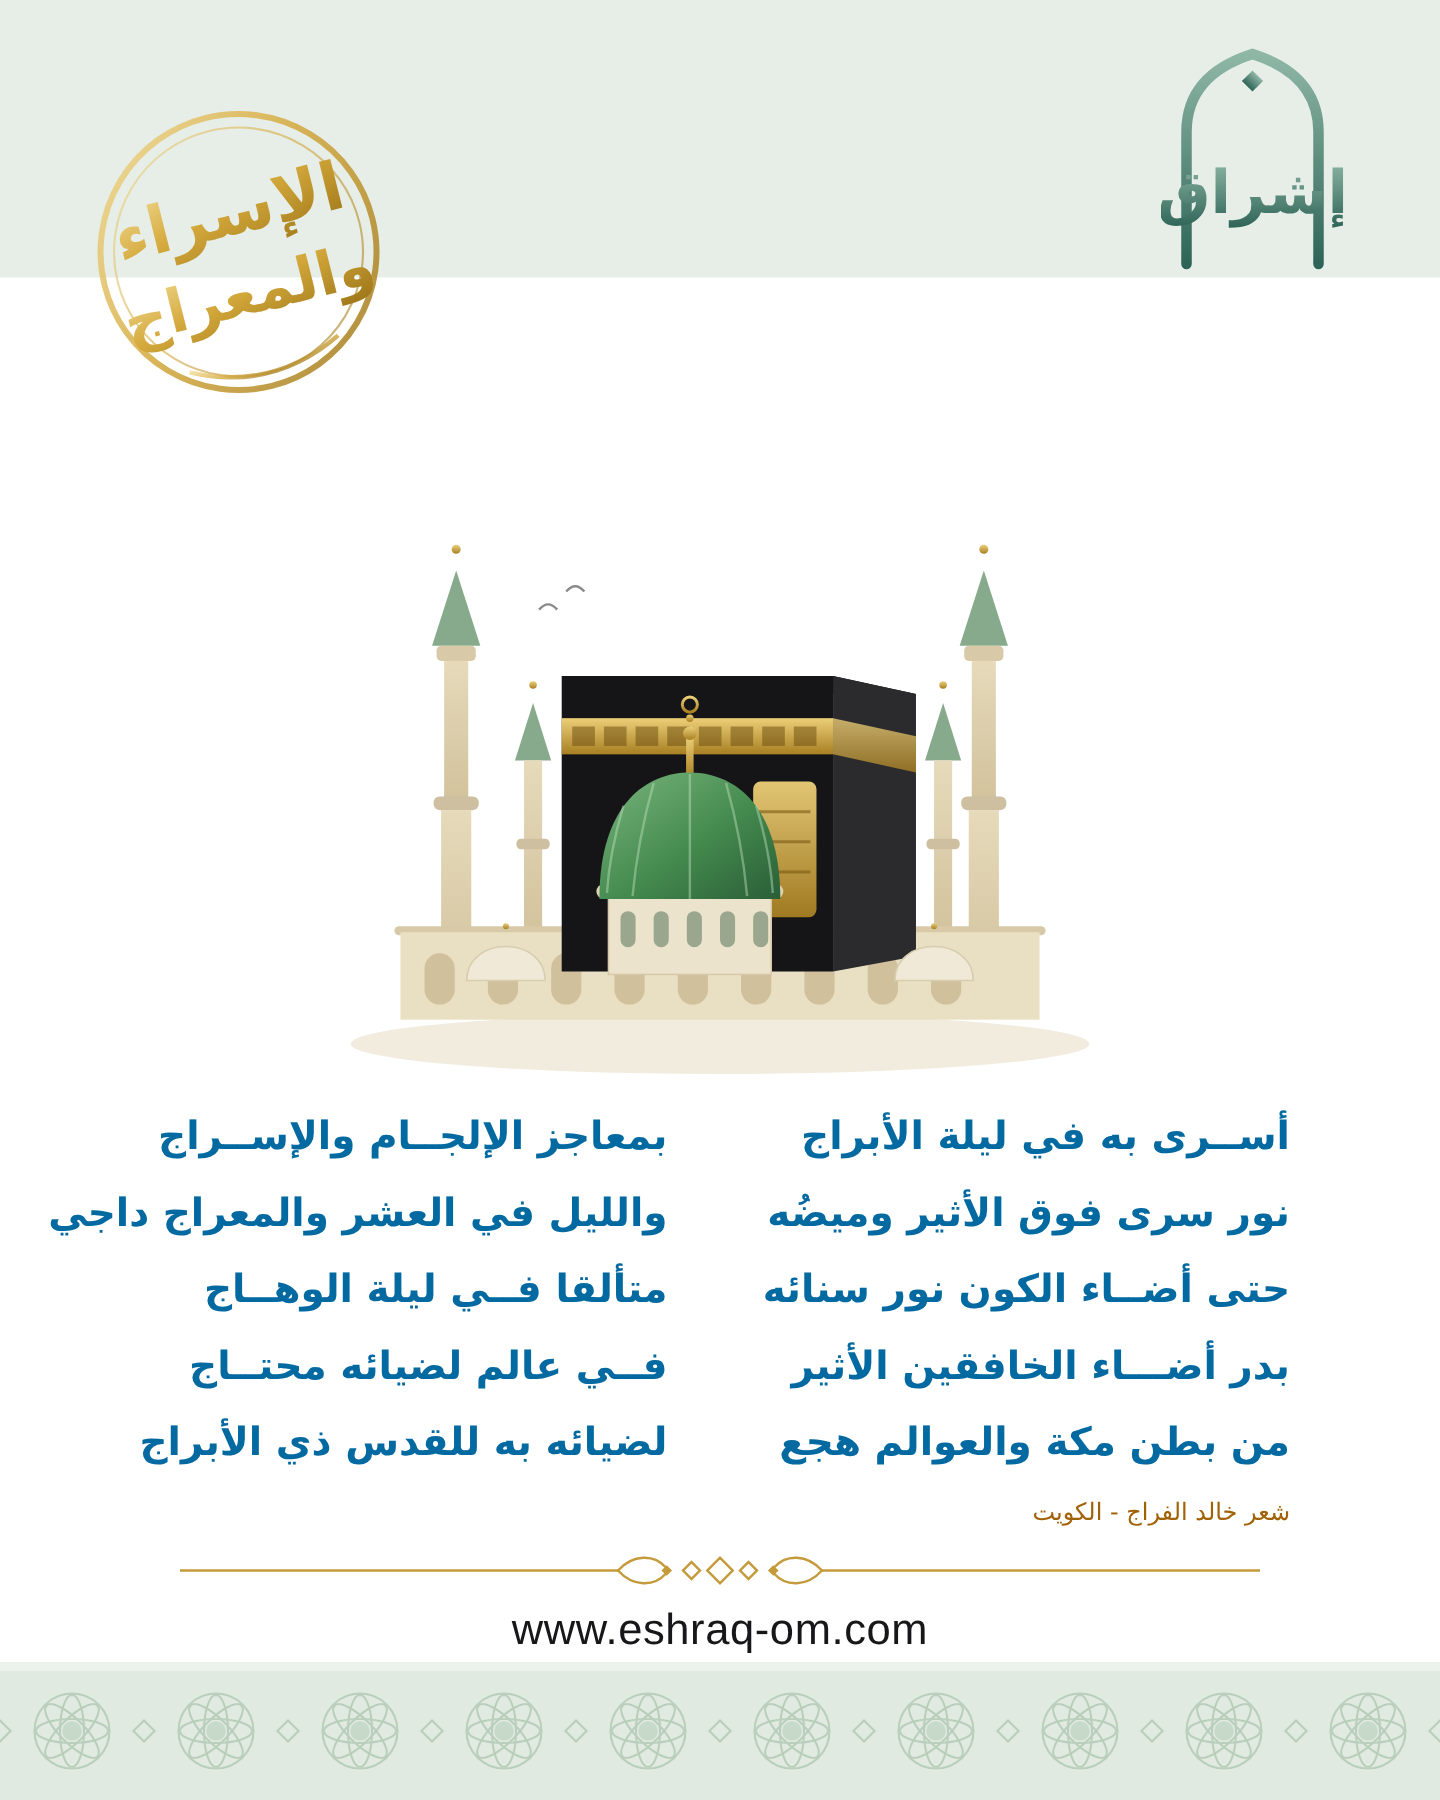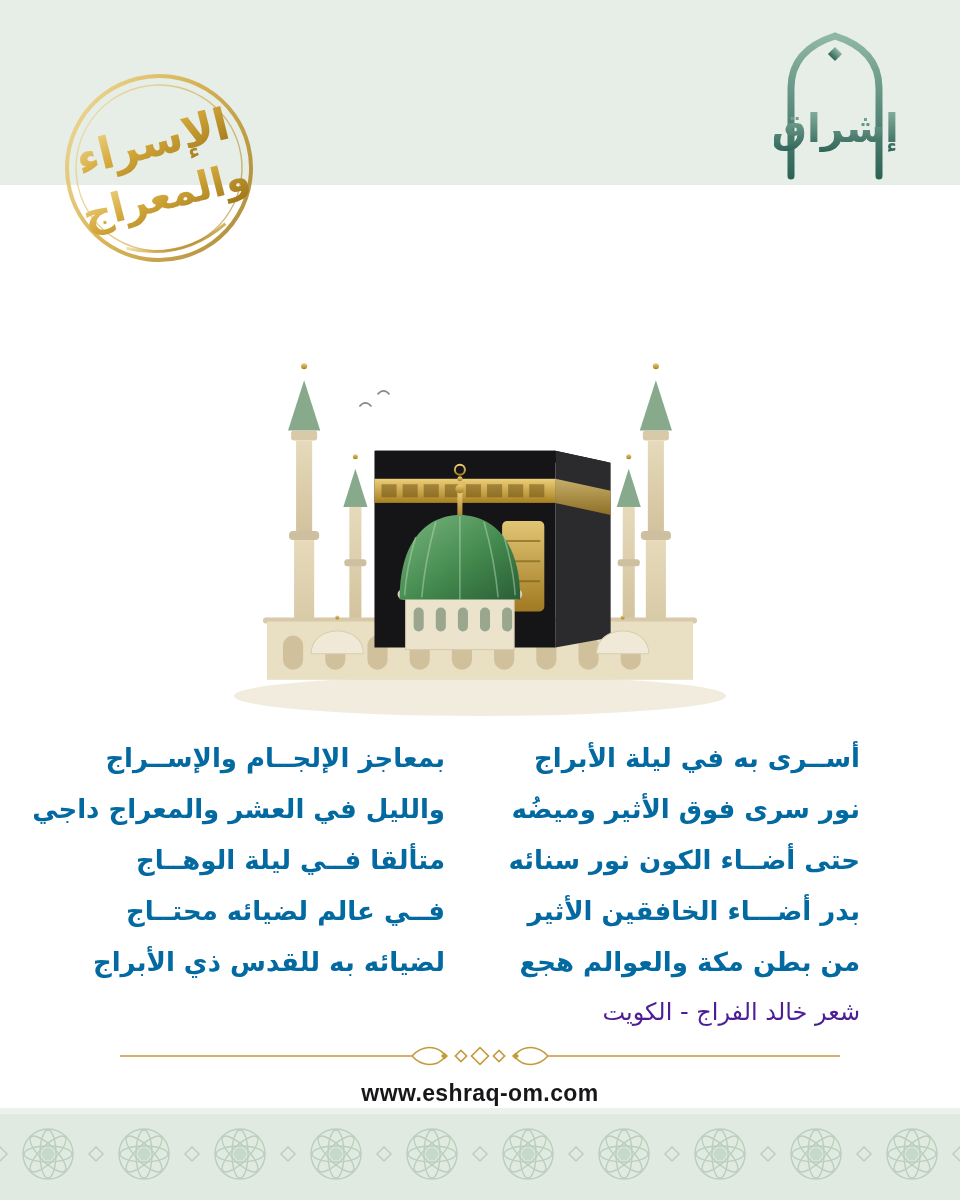--- a/index.html
+++ b/index.html
@@ -14,25 +14,25 @@
   .illustration{position:absolute;top:322px;left:50%;transform:translateX(-50%);width:545px;height:402px;}
   .content{position:absolute;top:733px;left:100px;right:100px;text-align:center;}
   .poem{display:flex;gap:70px;direction:rtl;}
   .poem .col{flex:1;min-width:0;}
   .poem .line{
     font-size:26px;font-weight:bold;color:#0369a1;line-height:51px;
     text-align:right;white-space:nowrap;
   }
   .attribution{
     direction:rtl;text-align:right;margin-top:10px;
-    font-size:24px;color:#4c1d95;
+    font-size:16px;color:#a16207;
   }
   .divider{display:block;margin:16px auto 0;}
   .website{
-    margin-top:10px;font-size:23px;font-weight:700;color:#17171a;
+    margin-top:10px;font-size:29px;font-weight:400;color:#17171a;
     letter-spacing:.4px;font-family:"Liberation Sans",sans-serif;
   }
   .bottom-band{
     position:absolute;bottom:0;left:0;width:100%;height:86px;
     background:#e0eae1;border-top:6px solid #ebf2ec;
   }
   .bottom-band svg{display:block;}
 </style>
 </head>
 <body>

